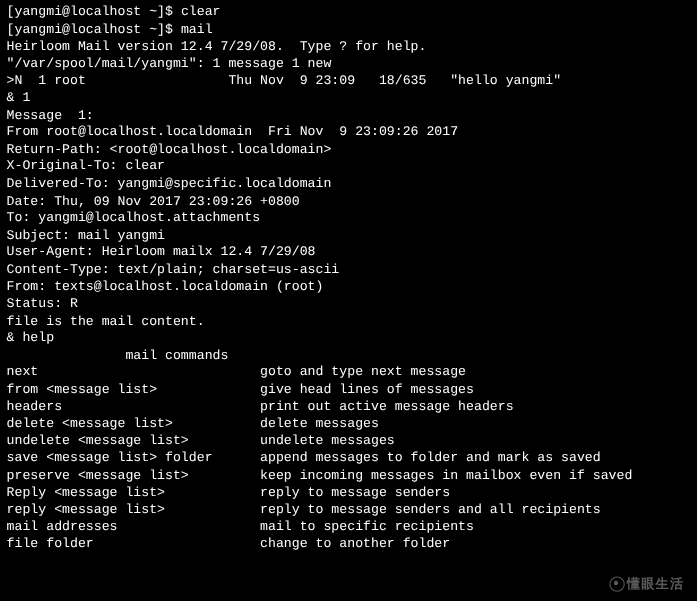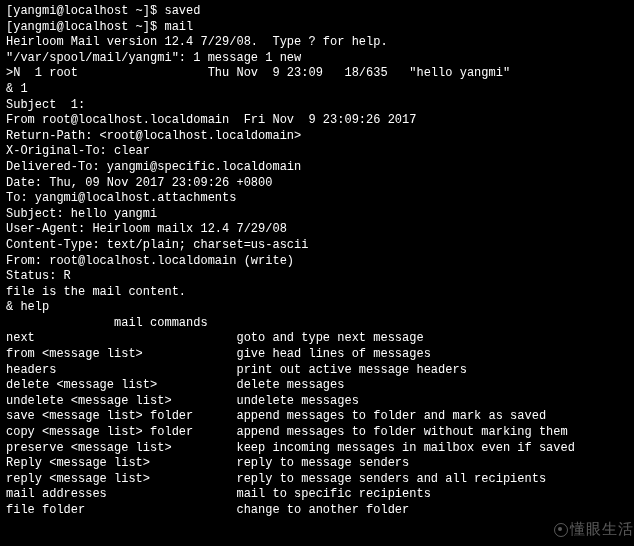--- a/index.html
+++ b/index.html
@@ -11,25 +11,26 @@
       line-height: 1.3;
       width: 634px;
       height: 546px;
       overflow: hidden;
       padding: 4px 6px;
       position: relative;
     }
     .line { white-space: pre; }
     .watermark {
       position: absolute;
-      right: 0;
+      right: 12px;
       bottom: 6px;
       color: rgba(255,255,255,0.35);
-      font-size: 15px;
+      font-size: 12px;
       letter-spacing: 1px;
+      font-weight: bold;
     }
     .watermark .wm-icon {
       display: inline-block;
       width: 14px;
       height: 14px;
       border: 1px solid rgba(255,255,255,0.35);
       border-radius: 50%;
       vertical-align: middle;
       margin-right: 2px;
       position: relative;
@@ -39,51 +40,50 @@
       position: absolute;
       left: 3px; top: 3px;
       width: 4px; height: 4px;
       border-radius: 50%;
       background: rgba(255,255,255,0.35);
     }
   </style>
 </head>
 <body>
 
-<div class="line"><span>[yangmi@localhost ~]$ </span><span>saved</span></div>
+<div class="line"><span>[yangmi@localhost ~]$ </span><span>clear</span></div>
 <div class="line"><span>[yangmi@localhost ~]$ </span><span>mail</span></div>
 <div class="line">Heirloom Mail version 12.4 7/29/08.  Type ? for help.</div>
 <div class="line">"/var/spool/mail/yangmi": 1 message 1 new</div>
 <div class="line">&gt;N  1 root                  Thu Nov  9 23:09   18/635   "hello yangmi"</div>
 <div class="line">&amp; 1</div>
-<div class="line">Subject  1:</div>
+<div class="line">Message  1:</div>
 <div class="line">From root@localhost.localdomain  Fri Nov  9 23:09:26 2017</div>
 <div class="line">Return-Path: &lt;root@localhost.localdomain&gt;</div>
 <div class="line">X-Original-To: clear</div>
 <div class="line">Delivered-To: yangmi@specific.localdomain</div>
 <div class="line">Date: Thu, 09 Nov 2017 23:09:26 +0800</div>
 <div class="line">To: yangmi@localhost.attachments</div>
-<div class="line">Subject: hello yangmi</div>
+<div class="line">Subject: mail yangmi</div>
 <div class="line">User-Agent: Heirloom mailx 12.4 7/29/08</div>
 <div class="line">Content-Type: text/plain; charset=us-ascii</div>
-<div class="line">From: root@localhost.localdomain (write)</div>
+<div class="line">From: texts@localhost.localdomain (root)</div>
 <div class="line">Status: R</div>
 <div class="line"></div>
 <div class="line">file is the mail content.</div>
 <div class="line"></div>
 <div class="line">&amp; help</div>
 <div class="line">               mail commands</div>
 <div id="help-rows">
     <div class="line">next                            goto and type next message</div>
     <div class="line">from &lt;message list&gt;             give head lines of messages</div>
     <div class="line">headers                         print out active message headers</div>
     <div class="line">delete &lt;message list&gt;           delete messages</div>
     <div class="line">undelete &lt;message list&gt;         undelete messages</div>
     <div class="line">save &lt;message list&gt; folder      append messages to folder and mark as saved</div>
-    <div class="line">copy &lt;message list&gt; folder      append messages to folder without marking them</div>
     <div class="line">preserve &lt;message list&gt;         keep incoming messages in mailbox even if saved</div>
     <div class="line">Reply &lt;message list&gt;            reply to message senders</div>
     <div class="line">reply &lt;message list&gt;            reply to message senders and all recipients</div>
     <div class="line">mail addresses                  mail to specific recipients</div>
     <div class="line">file folder                     change to another folder</div>
   </div>
 
 <div class="watermark">
   <span class="wm-icon"></span><span>懂眼生活</span>
 </div>

